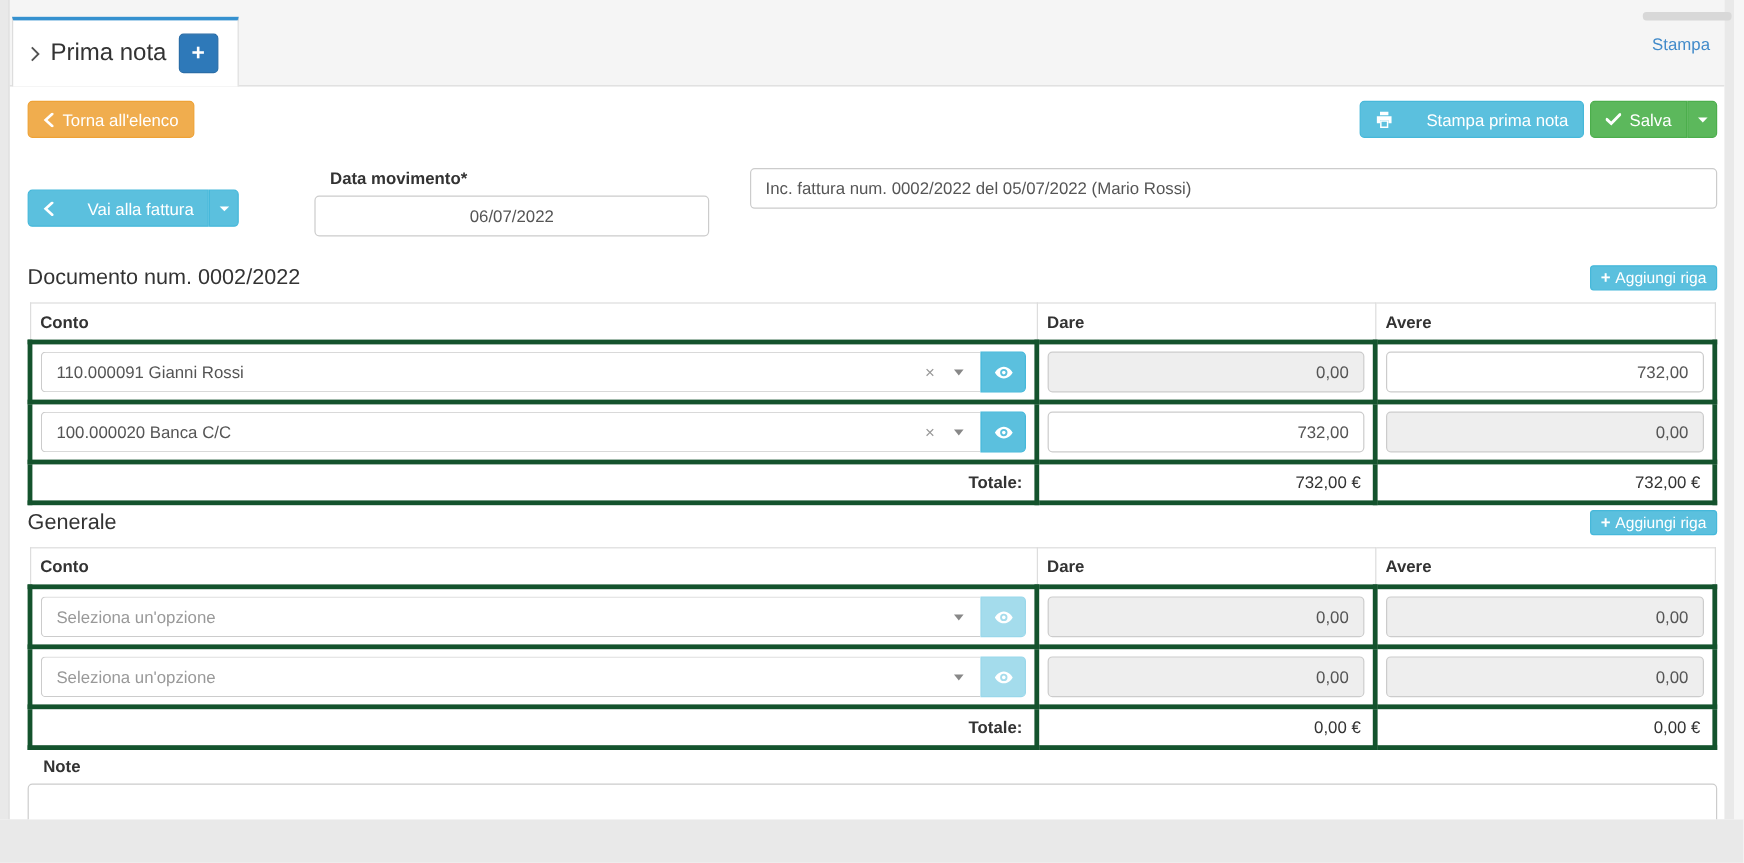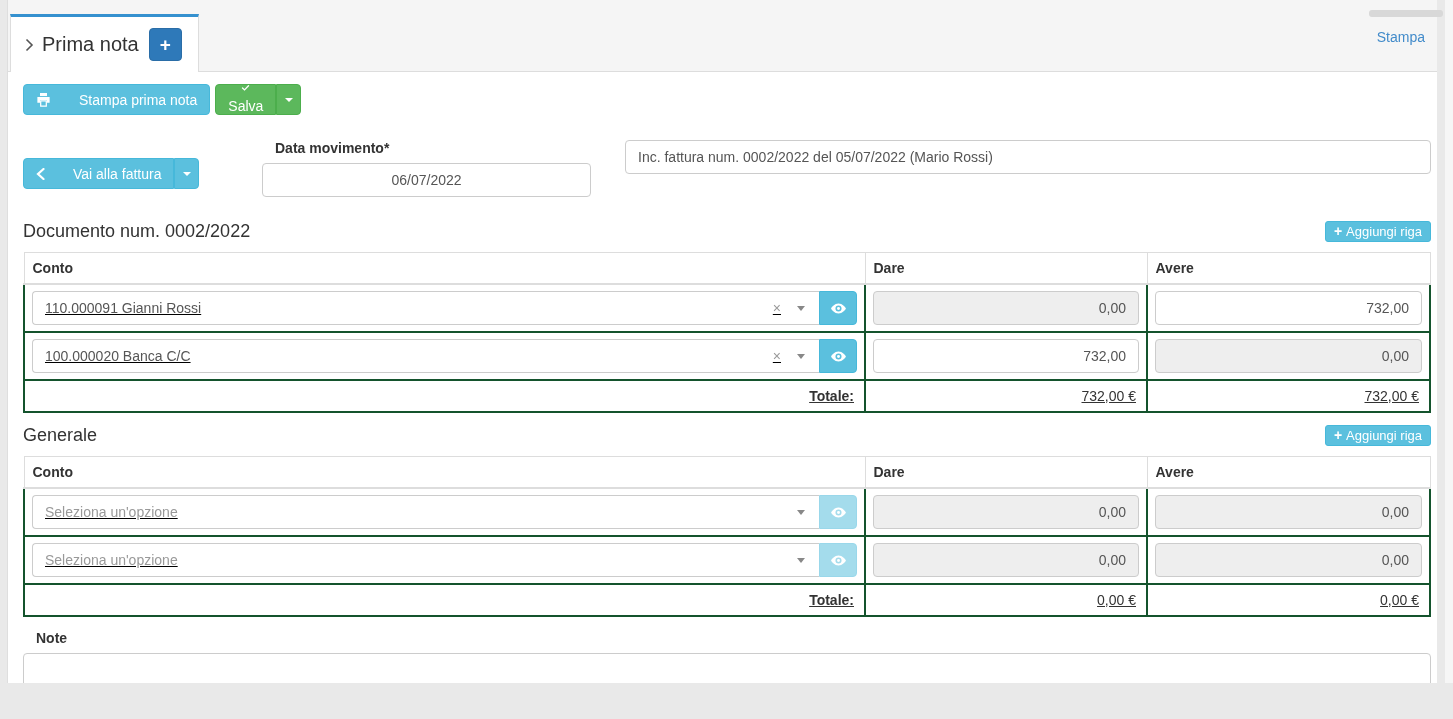--- a/index.html
+++ b/index.html
@@ -22,21 +22,21 @@
                  color:#fff; font-size:19px; font-weight:bold; display:flex; align-items:center; justify-content:center; cursor:pointer; }
   .plugin-top-bar { position:absolute; top:10px; right:10px; width:74px; height:7px; background:#d8d8d8; border-radius:3px; z-index:6; }
   .plugin-link { position:absolute; top:29px; right:28px; font-size:14px; color:var(--link,#428bca); text-decoration:none; cursor:pointer; }
 
   
   .btn { display:inline-flex; align-items:center; justify-content:center; gap:7px; height:31px; padding:0 12px;
          font-size:14px; color:#fff; border-radius:4px; border:1px solid transparent; cursor:pointer; white-space:nowrap;
          font-family:inherit; }
   .btn-warning { background:var(--warning,#f0ad4e); border-color:#eea236; }
   .btn-info    { background:var(--info,#5bc0de);   border-color:#46b8da;gap:28px; }
-  .btn-success { background:var(--success,#5cb85c);border-color:#4cae4c;flex-direction:column; }
+  .btn-success { background:var(--success,#5cb85c);border-color:#4cae4c; }
   .btn-group { display:inline-flex; }
   .btn-group .btn-main { border-radius:4px 0 0 4px; }
   .btn-group .btn-toggle { width:25px; padding:0; border-radius:0 4px 4px 0; }
   .btn-group .btn-toggle.info-t { border-left:1px solid #46b8da; }
   .btn-group .btn-toggle.success-t { border-left:1px solid #4cae4c; }
   .caret-w { width:0; height:0; border-left:4px solid transparent; border-right:4px solid transparent; border-top:4px solid #fff; }
 
   
   .toolbar-row { position:absolute; left:23px; right:22px; top:84px; height:31px; display:flex; justify-content:space-between; align-items:flex-start; }
   .toolbar-right { display:flex; gap:5px; }
@@ -53,21 +53,21 @@
   .section { position:absolute; left:23px; right:22px; }
   .section-doc { top:219px; }
   .section-general { top:423px; }
   .section-head { display:flex; justify-content:space-between; align-items:center; height:24px; }
   .section-title { font-size:18px; color:#333; font-weight:normal; margin:0; }
   .btn-add-row { height:21px; padding:0 8px; font-size:13px; border-radius:3px; gap:4px; }
   .plus-glyph { font-size:14px; font-weight:bold; line-height:1; }
 
   table.entries { width:100%; border-collapse:collapse; table-layout:fixed; margin-top:9px; background:#fff; }
   table.entries th { border:1px solid #ddd; border-bottom:2px solid #ddd; text-align:left; padding:7px 8px; font-size:14px; color:#333; }
-  table.entries td { border:2px solid #14532d; padding:6px 7px; vertical-align:middle;text-decoration:underline; }
+  table.entries td { border:4px solid #14532d; padding:6px 7px; vertical-align:middle; }
   .conto-flex { display:flex; align-items:center; }
   .select2 { flex:1; height:34px; background:#fff; border:1px solid #ccc; border-right:none; border-radius:4px 0 0 4px;
              display:flex; align-items:center; padding:0 10px 0 12px; font-size:14px; color:#555; cursor:pointer; }
   .select2 .sel-text { flex:1; white-space:nowrap; overflow:hidden; }
   .select2 .sel-text.placeholder { color:#999; }
   .sel-clear { color:#999; font-size:14px; margin-right:16px; cursor:pointer; line-height:1; }
   .sel-caret { width:0; height:0; border-left:4px solid transparent; border-right:4px solid transparent; border-top:5px solid #888; margin-right:4px; }
   .eye-btn { width:38px; height:34px; flex:0 0 38px; background:var(--info,#5bc0de); border:1px solid #46b8da; border-radius:0 4px 4px 0;
              display:flex; align-items:center; justify-content:center; cursor:pointer; }
   .eye-btn.disabled { opacity:.55; cursor:default; }
@@ -92,20 +92,26 @@
     <svg class="icon-svg" width="9" height="14" viewBox="0 0 9 14">
         <path d="M1.5 1.5 7 7l-5.5 5.5" stroke="#555" stroke-width="1.6" fill="none"></path>
       </svg>
     <span class="tab-title">Prima nota</span>
     <button class="tab-add-btn">+</button>
   </div>
   <div class="plugin-top-bar"></div>
   <a class="plugin-link">Stampa</a>
 
   <div class="toolbar-row">
+    <button class="btn btn-warning">
+      <svg class="icon-svg" width="9" height="12" viewBox="0 0 9 12">
+          <path d="M7.5 1 2 6l5.5 5" stroke="#fff" stroke-width="2.2" fill="none" stroke-linecap="round"></path>
+        </svg>
+      <span>Torna all'elenco</span>
+    </button>
     <div class="toolbar-right">
       <button class="btn btn-info">
         <svg class="icon-svg" width="15" height="14" viewBox="0 0 16 16" fill="#fff">
             <path d="M4 0h8v3.5H4z"></path>
             <path d="M1 4.5h14a1 1 0 0 1 0 .1V11h-3v-3H4v3H1z"></path>
             <path d="M4.8 9h6.4v6H4.8z" fill="none" stroke="#fff" stroke-width="1.4"></path>
           </svg>
         <span>Stampa prima nota</span>
       </button>
       <div class="btn-group">

